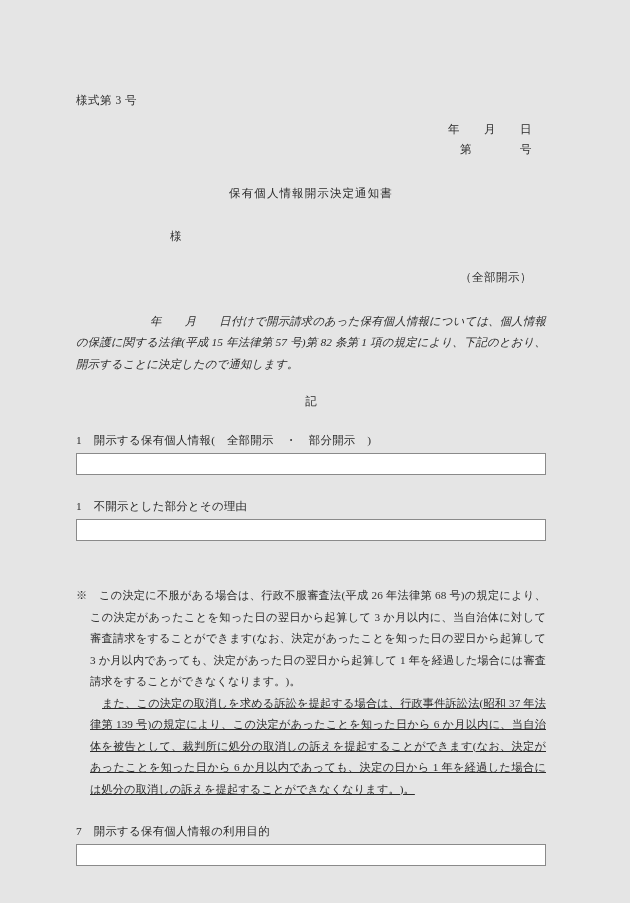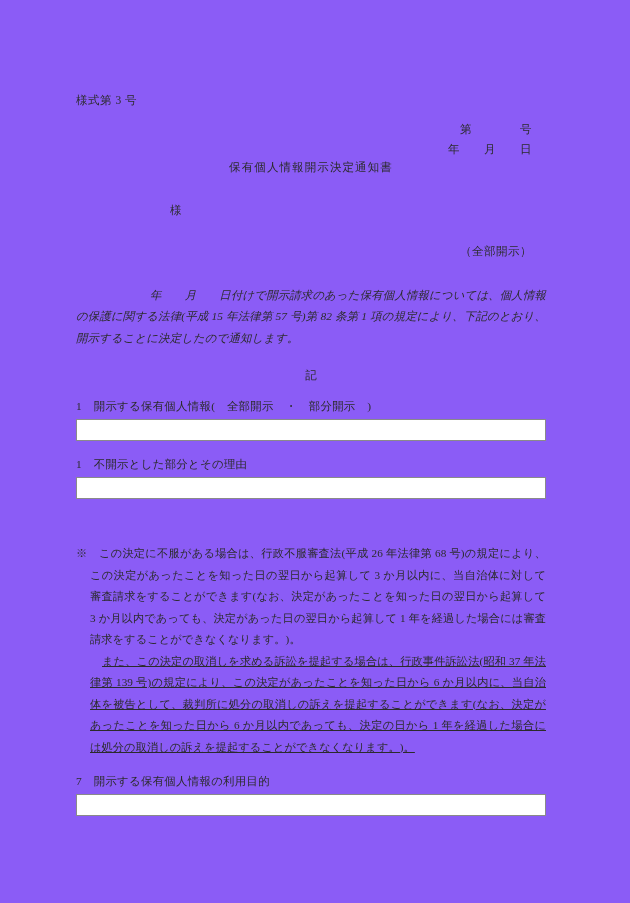--- a/index.html
+++ b/index.html
@@ -14,21 +14,21 @@
     font-family: "Liberation Serif", "DejaVu Serif", serif;
     color: #2b2b2b;
     background: #fdfdfd;
     overflow: hidden;
   }
   .page {
     position: absolute;
     left: 0; top: 0;
     width: 630px;
     height: 903px;
-    background: #8b5cf6;
+    background: #e5e5e5;
     padding: 0;
     box-sizing: border-box;
   }
   .content {
     position: absolute;
     left: 76px;
     top: 92px;
     width: 470px;
   }
   .form-no {
@@ -39,20 +39,21 @@
   .doc-meta {
     margin-top: 10px;
     text-align: right;
     font-size: 11.5px;
     line-height: 1.75;
     padding-right: 14px;
     letter-spacing: 0.5px;
   }
   .doc-meta div { white-space: pre; }
   .title {
+    margin-top: 26px;
     text-align: center;
     font-size: 11.5px;
     letter-spacing: 1.1px;
   }
   .addressee {
     margin-top: 28px;
     font-size: 11.5px;
     padding-left: 94px;
     letter-spacing: 0.5px;
   }
@@ -72,21 +73,21 @@
     text-indent: 74px;
     letter-spacing: 0.15px;
     font-style: italic;
   }
   .ki {
     margin-top: 18px;
     text-align: center;
     font-size: 11.5px;
   }
   .section {
-    margin-top: 16px;
+    margin-top: 24px;
   }
   .section-label {
     font-size: 11.4px;
     letter-spacing: 0.3px;
     white-space: pre;
   }
   .input-box {
     margin-top: 5px;
     height: 22px;
     border: 1px solid #8a8a8a;
@@ -116,22 +117,22 @@
 </style>
 </head>
 <body>
 
 <div class="page">
   <div class="content">
 
     <div class="form-no">様式第 3 号</div>
 
     <div class="doc-meta">
+      <div>年　　月　　日</div>
       <div>第　　　　号</div>
-      <div>年　　月　　日</div>
     </div>
 
     <div class="title">保有個人情報開示決定通知書</div>
 
     <div class="addressee">様</div>
 
     <div class="agency">（全部開示）</div>
 
     <div class="body-para">年　　月　　日付けで開示請求のあった保有個人情報については、個人情報の保護に関する法律(平成 15 年法律第 57 号)第 82 条第 1 項の規定により、下記のとおり、開示することに決定したので通知します。</div>
 

